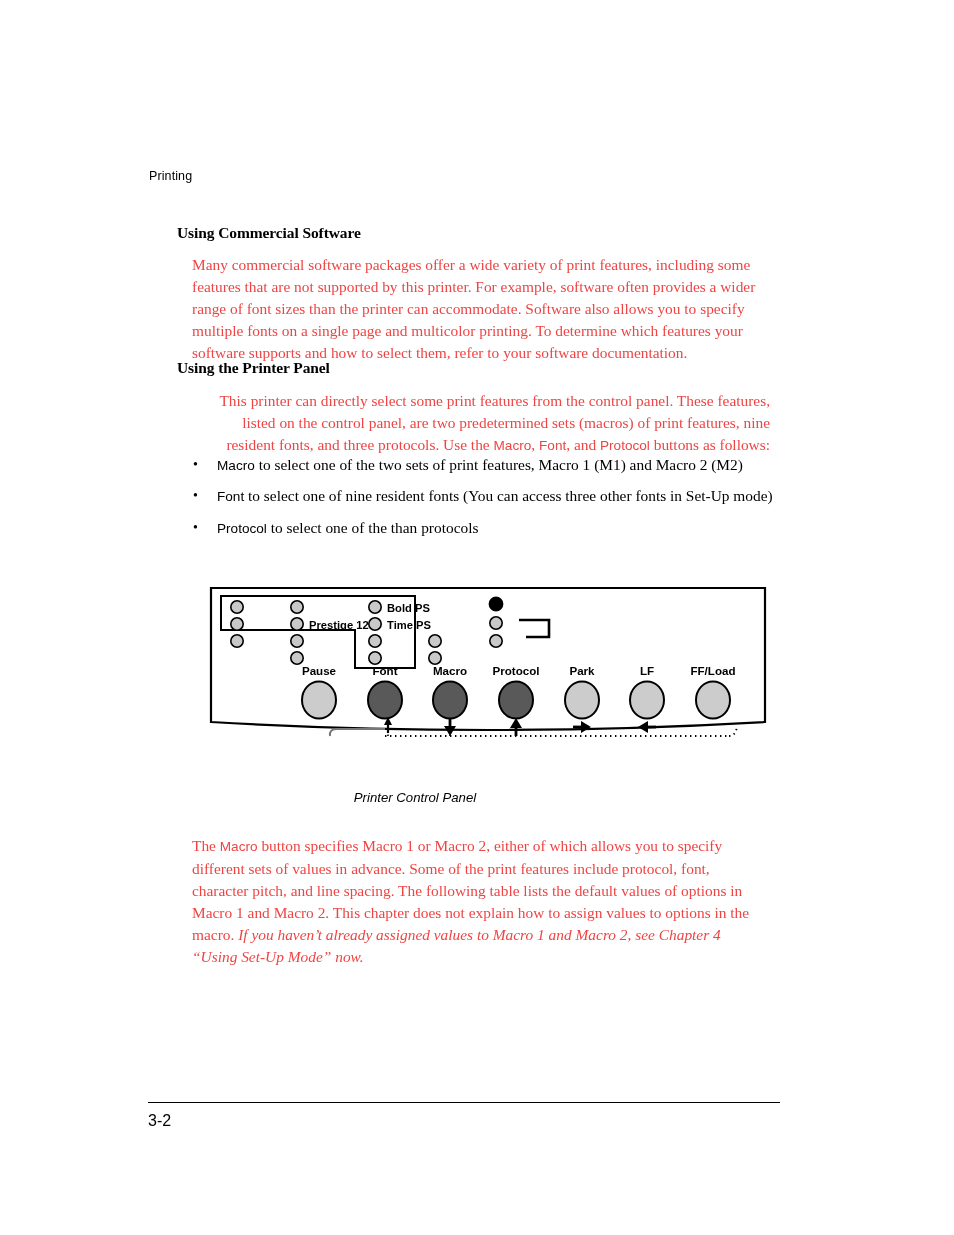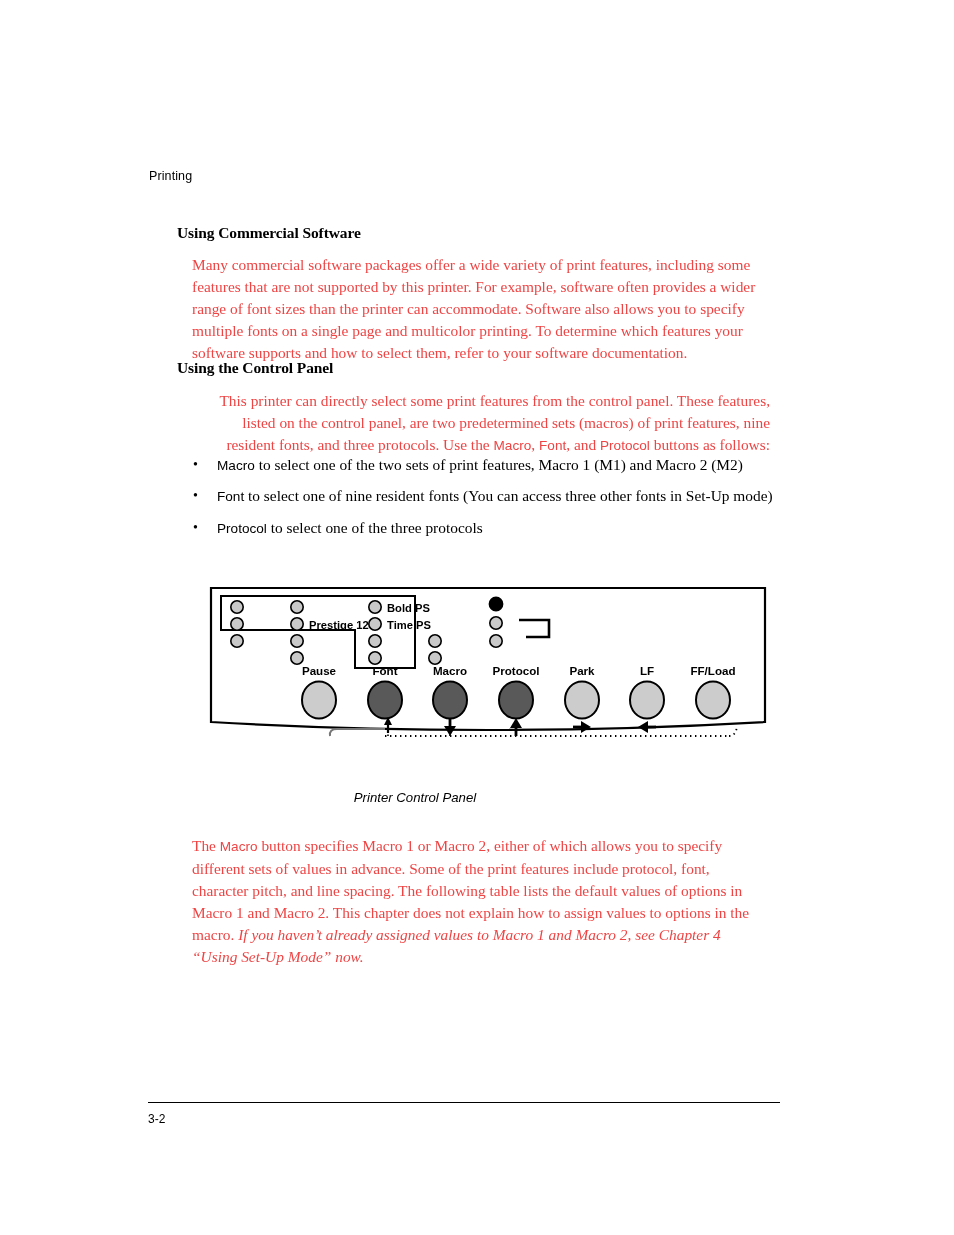--- a/index.html
+++ b/index.html
@@ -122,45 +122,45 @@
     top: 1077px;
     width: 632px;
     height: 0;
     border-top: 1.6px solid #000;
   }
   .footer-page {
     position: absolute;
     left: 148px;
     top: 1087px;
     font-family: "Liberation Sans", "DejaVu Sans", sans-serif;
-    font-size: 12px;
+    font-size: 16px;
     color: #000;
   }
 </style>
 </head>
 <body>
 
 <div class="page">
 
   <div class="running-head">Printing</div>
 
   <div class="h2" id="heading-commercial">Using Commercial Software</div>
 
   <div class="body-para" id="para-commercial">Many commercial software packages offer a wide variety of print features, including some features that are not supported by this printer.  For example, software often provides a wider range of font sizes than the printer can accommodate.  Software also allows you to specify multiple fonts on a single page and multicolor printing.  To determine which features your software supports and how to select them, refer to your software documentation.</div>
 
-  <div class="h2" id="heading-control">Using the Control Panel</div>
+  <div class="h2" id="heading-control">Using the Printer Panel</div>
 
   <div class="body-para" id="para-control"><span>This printer can directly select some print features from the control panel.  These features, listed on the control panel, are two predetermined sets (macros) of print features, nine resident fonts, and three protocols.  Use the </span><span class="sans-inline">Macro</span><span>, </span><span class="sans-inline">Font</span><span>, and </span><span class="sans-inline">Protocol</span><span> buttons as follows:</span></div>
 
   <div class="bullets">
     <div class="bullet-row"><span class="dot">•</span><span class="sans-inline">Macro</span><span> to select one of the two sets of print features, Macro 1 (M1) and Macro 2 (M2)</span></div>
 
     <div class="bullet-row"><span class="dot">•</span><span class="sans-inline">Font</span><span> to select one of nine resident fonts (You can access three other fonts in Set-Up mode)</span></div>
 
-    <div class="bullet-row"><span class="dot">•</span><span class="sans-inline">Protocol</span><span> to select one of the three protocols</span></div>
+    <div class="bullet-row"><span class="dot">•</span><span class="sans-inline">Protocol</span><span> to select one of the than protocols</span></div>
   </div>
 
   <div class="figure">
     <svg width="558" height="160" viewBox="0 0 558 160" xmlns="http://www.w3.org/2000/svg">
 
       <path d="M 2 2 L 556 2 L 556 136 Q 279 152 2 136 Z" fill="#ffffff" stroke="#000000" stroke-width="2.2"></path>
 
       <path d="M 12 10 L 206 10 L 206 44 L 213 44 L 213 10 L 213 10 L 206 10" fill="none" stroke="none"></path>
       <path d="M 12 10 L 206 10 L 206 82 L 146 82 L 146 44 L 12 44 Z" fill="none" stroke="#000000" stroke-width="2"></path>
 

